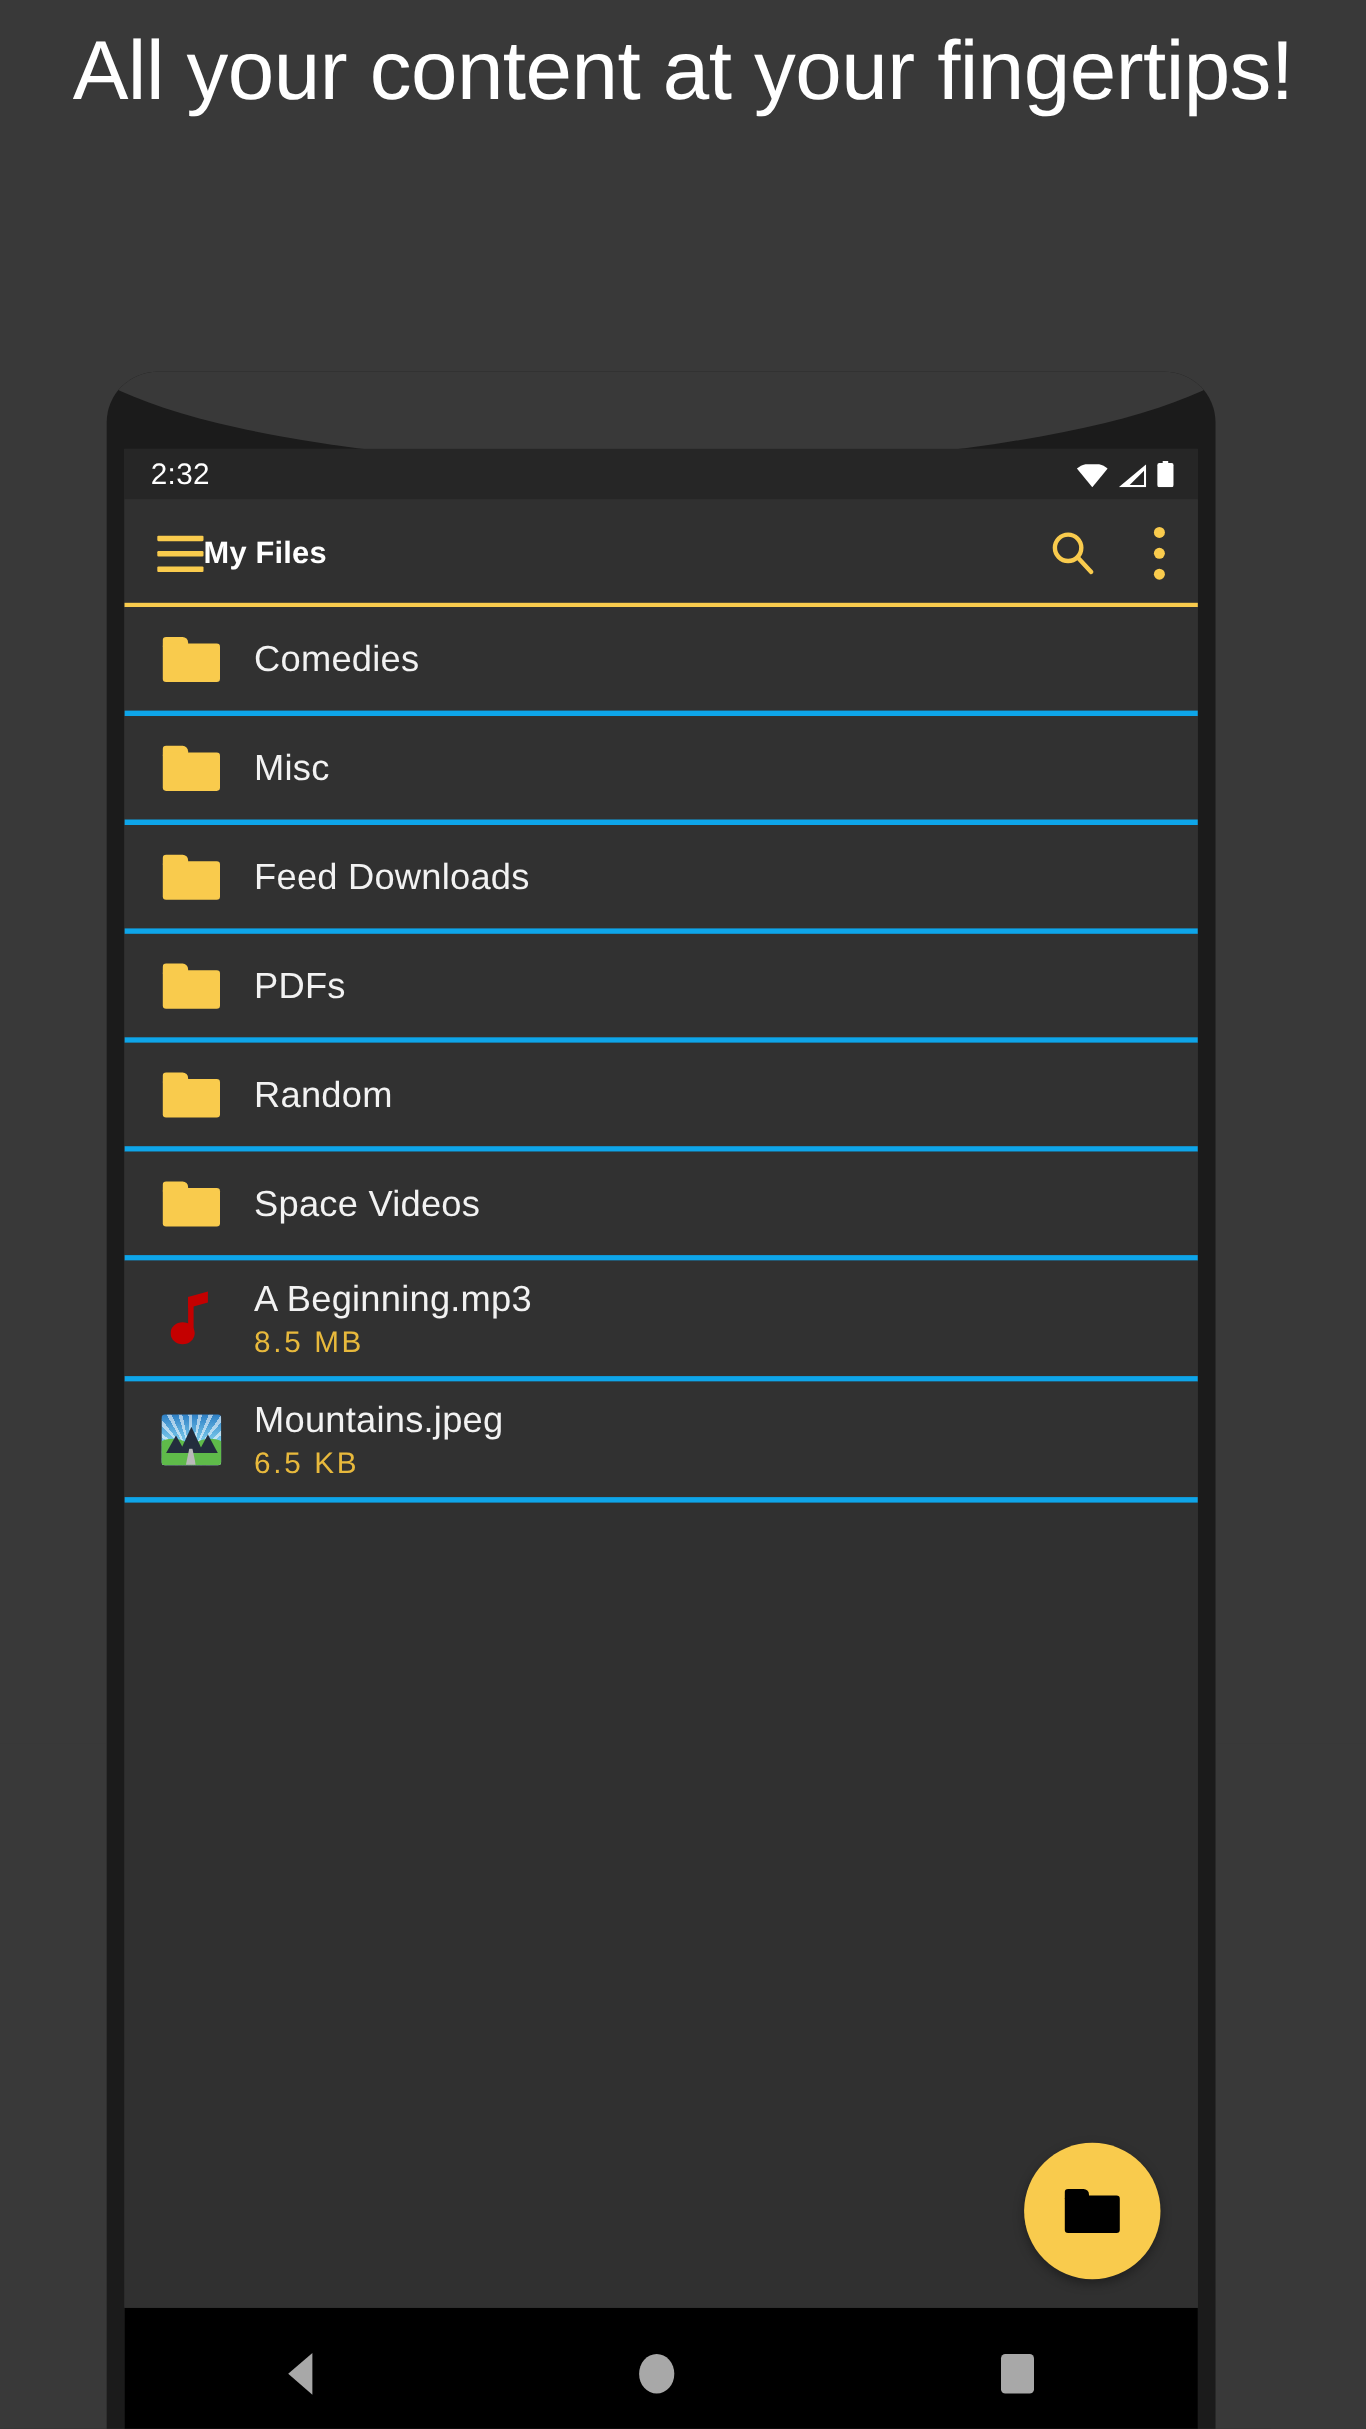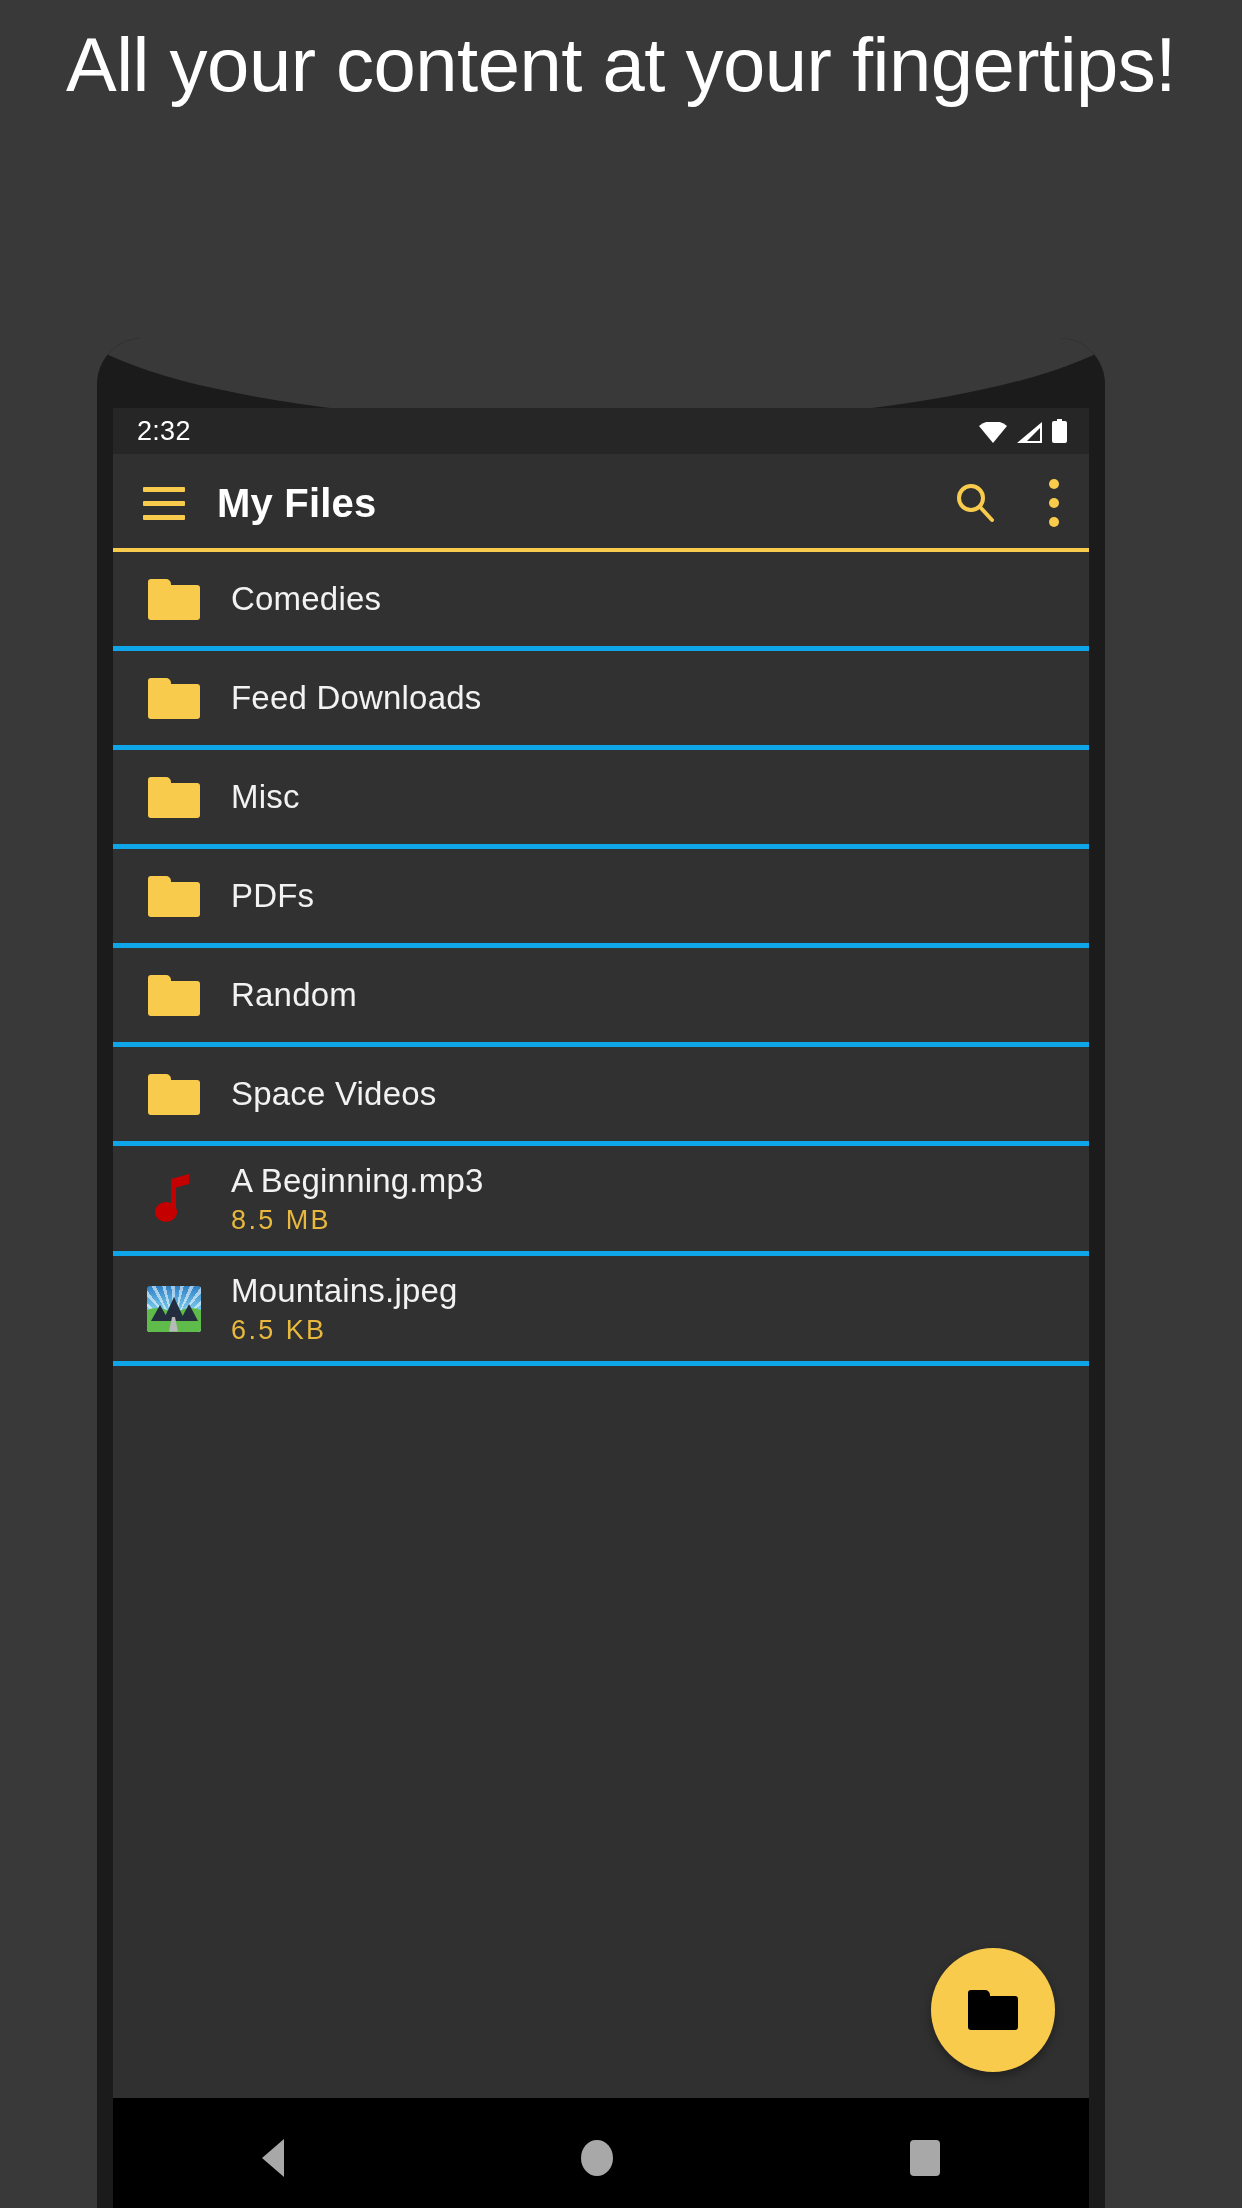--- a/index.html
+++ b/index.html
@@ -68,22 +68,22 @@
     padding:0 28px 0 30px;
     position:relative;
   }
   .appbar::after{
     content:""; position:absolute; left:0; right:0; bottom:0;
     height:4px; background:#F9CB4D;
   }
   .hamburger { width:42px; display:flex; flex-direction:column; gap:9px; cursor:pointer; }
   .hamburger i { display:block; height:5px; background:#F9CB4D; border-radius:1px; }
   .app-title {
-    color:#ffffff; font-size:40px; font-weight:700;
-    margin-left:32px; letter-spacing:0.2px;
+    color:#ffffff; font-size:28px; font-weight:700;
+    letter-spacing:0.2px;
   }
   .appbar-actions { margin-left:auto; display:flex; align-items:center; gap:40px; }
   .ic-search { width:44px; height:44px; cursor:pointer; }
   .ic-more { width:10px; display:flex; flex-direction:column; gap:9px; cursor:pointer; padding:4px 12px; }
   .ic-more i { width:10px; height:10px; border-radius:50%; background:#F9CB4D; }
 
   
   .list { flex:1 1 auto; background:#303030; overflow:hidden; position:relative; }
   .row {
     position:relative;
@@ -218,33 +218,33 @@
         </div>
 
         <div class="row">
           <div class="row-icon">
               <div class="folder">
                 <div class="tab"></div>
                 <div class="body"></div>
               </div>
             </div>
           <div class="row-text">
+            <div class="row-title">Misc</div>
+          </div>
+        </div>
+
+        <div class="row">
+          <div class="row-icon">
+              <div class="folder">
+                <div class="tab"></div>
+                <div class="body"></div>
+              </div>
+            </div>
+          <div class="row-text">
             <div class="row-title">Feed Downloads</div>
-          </div>
-        </div>
-
-        <div class="row">
-          <div class="row-icon">
-              <div class="folder">
-                <div class="tab"></div>
-                <div class="body"></div>
-              </div>
-            </div>
-          <div class="row-text">
-            <div class="row-title">Misc</div>
           </div>
         </div>
 
         <div class="row">
           <div class="row-icon">
               <div class="folder">
                 <div class="tab"></div>
                 <div class="body"></div>
               </div>
             </div>

